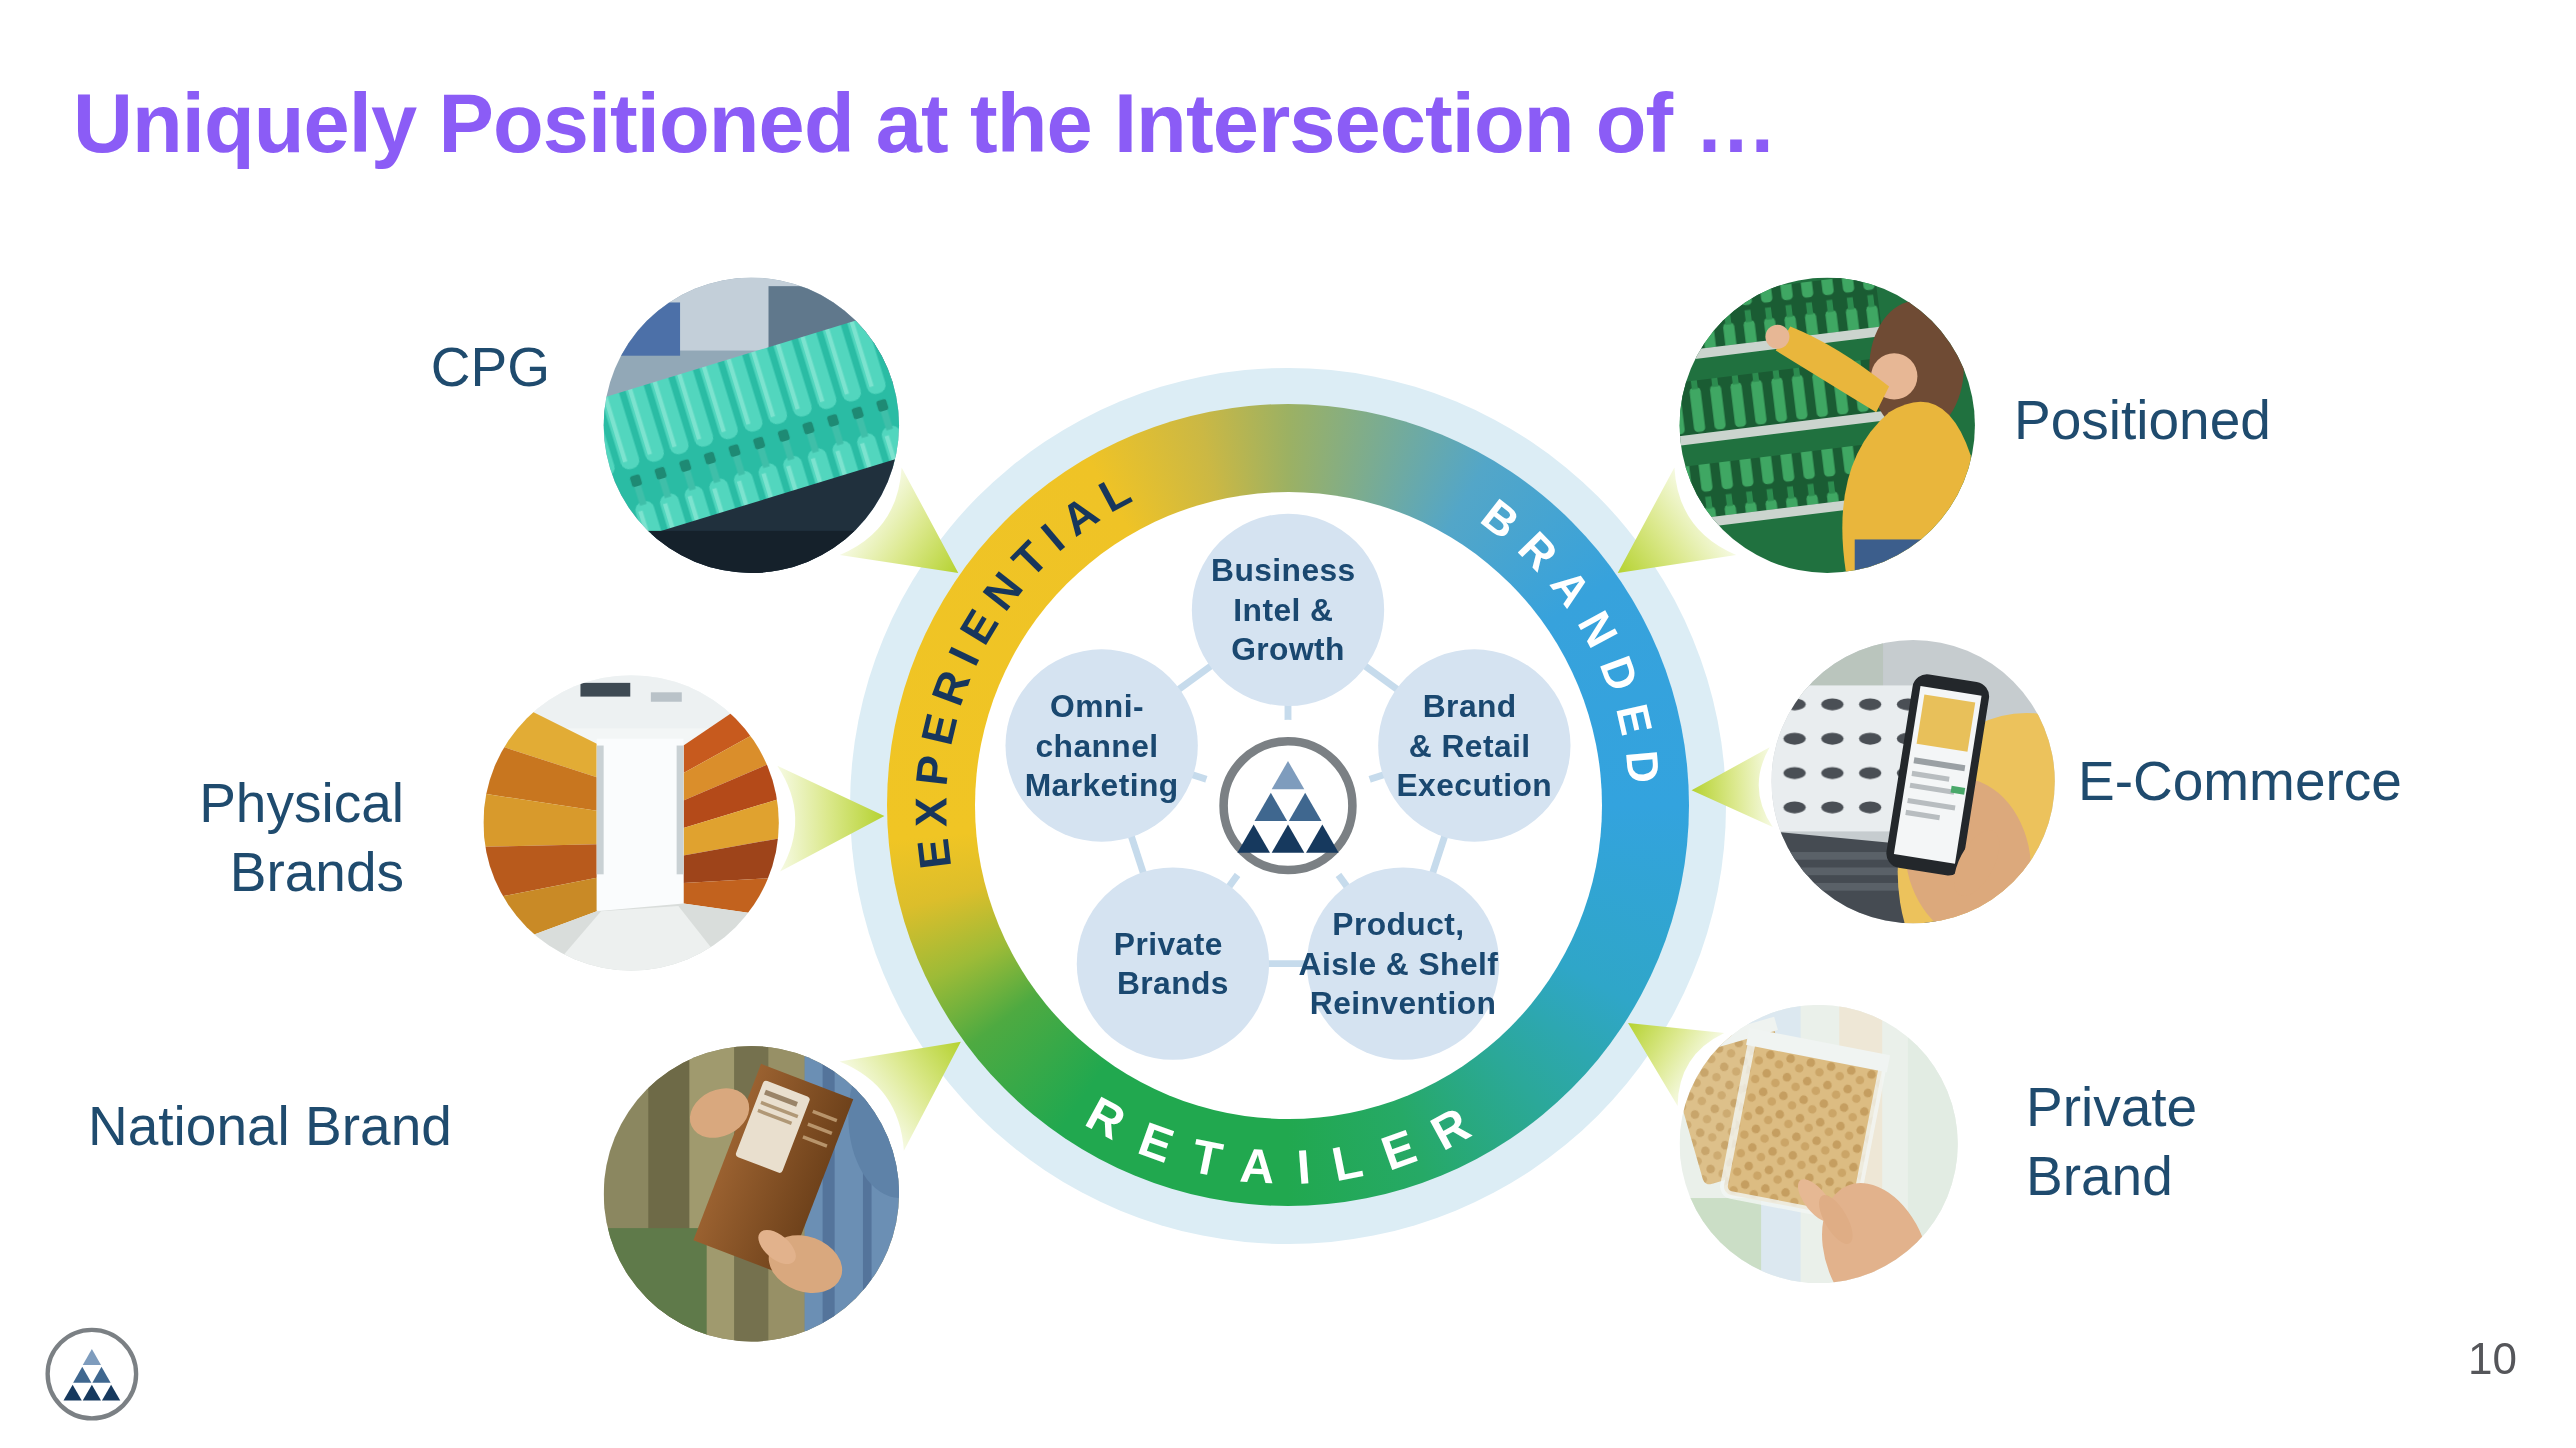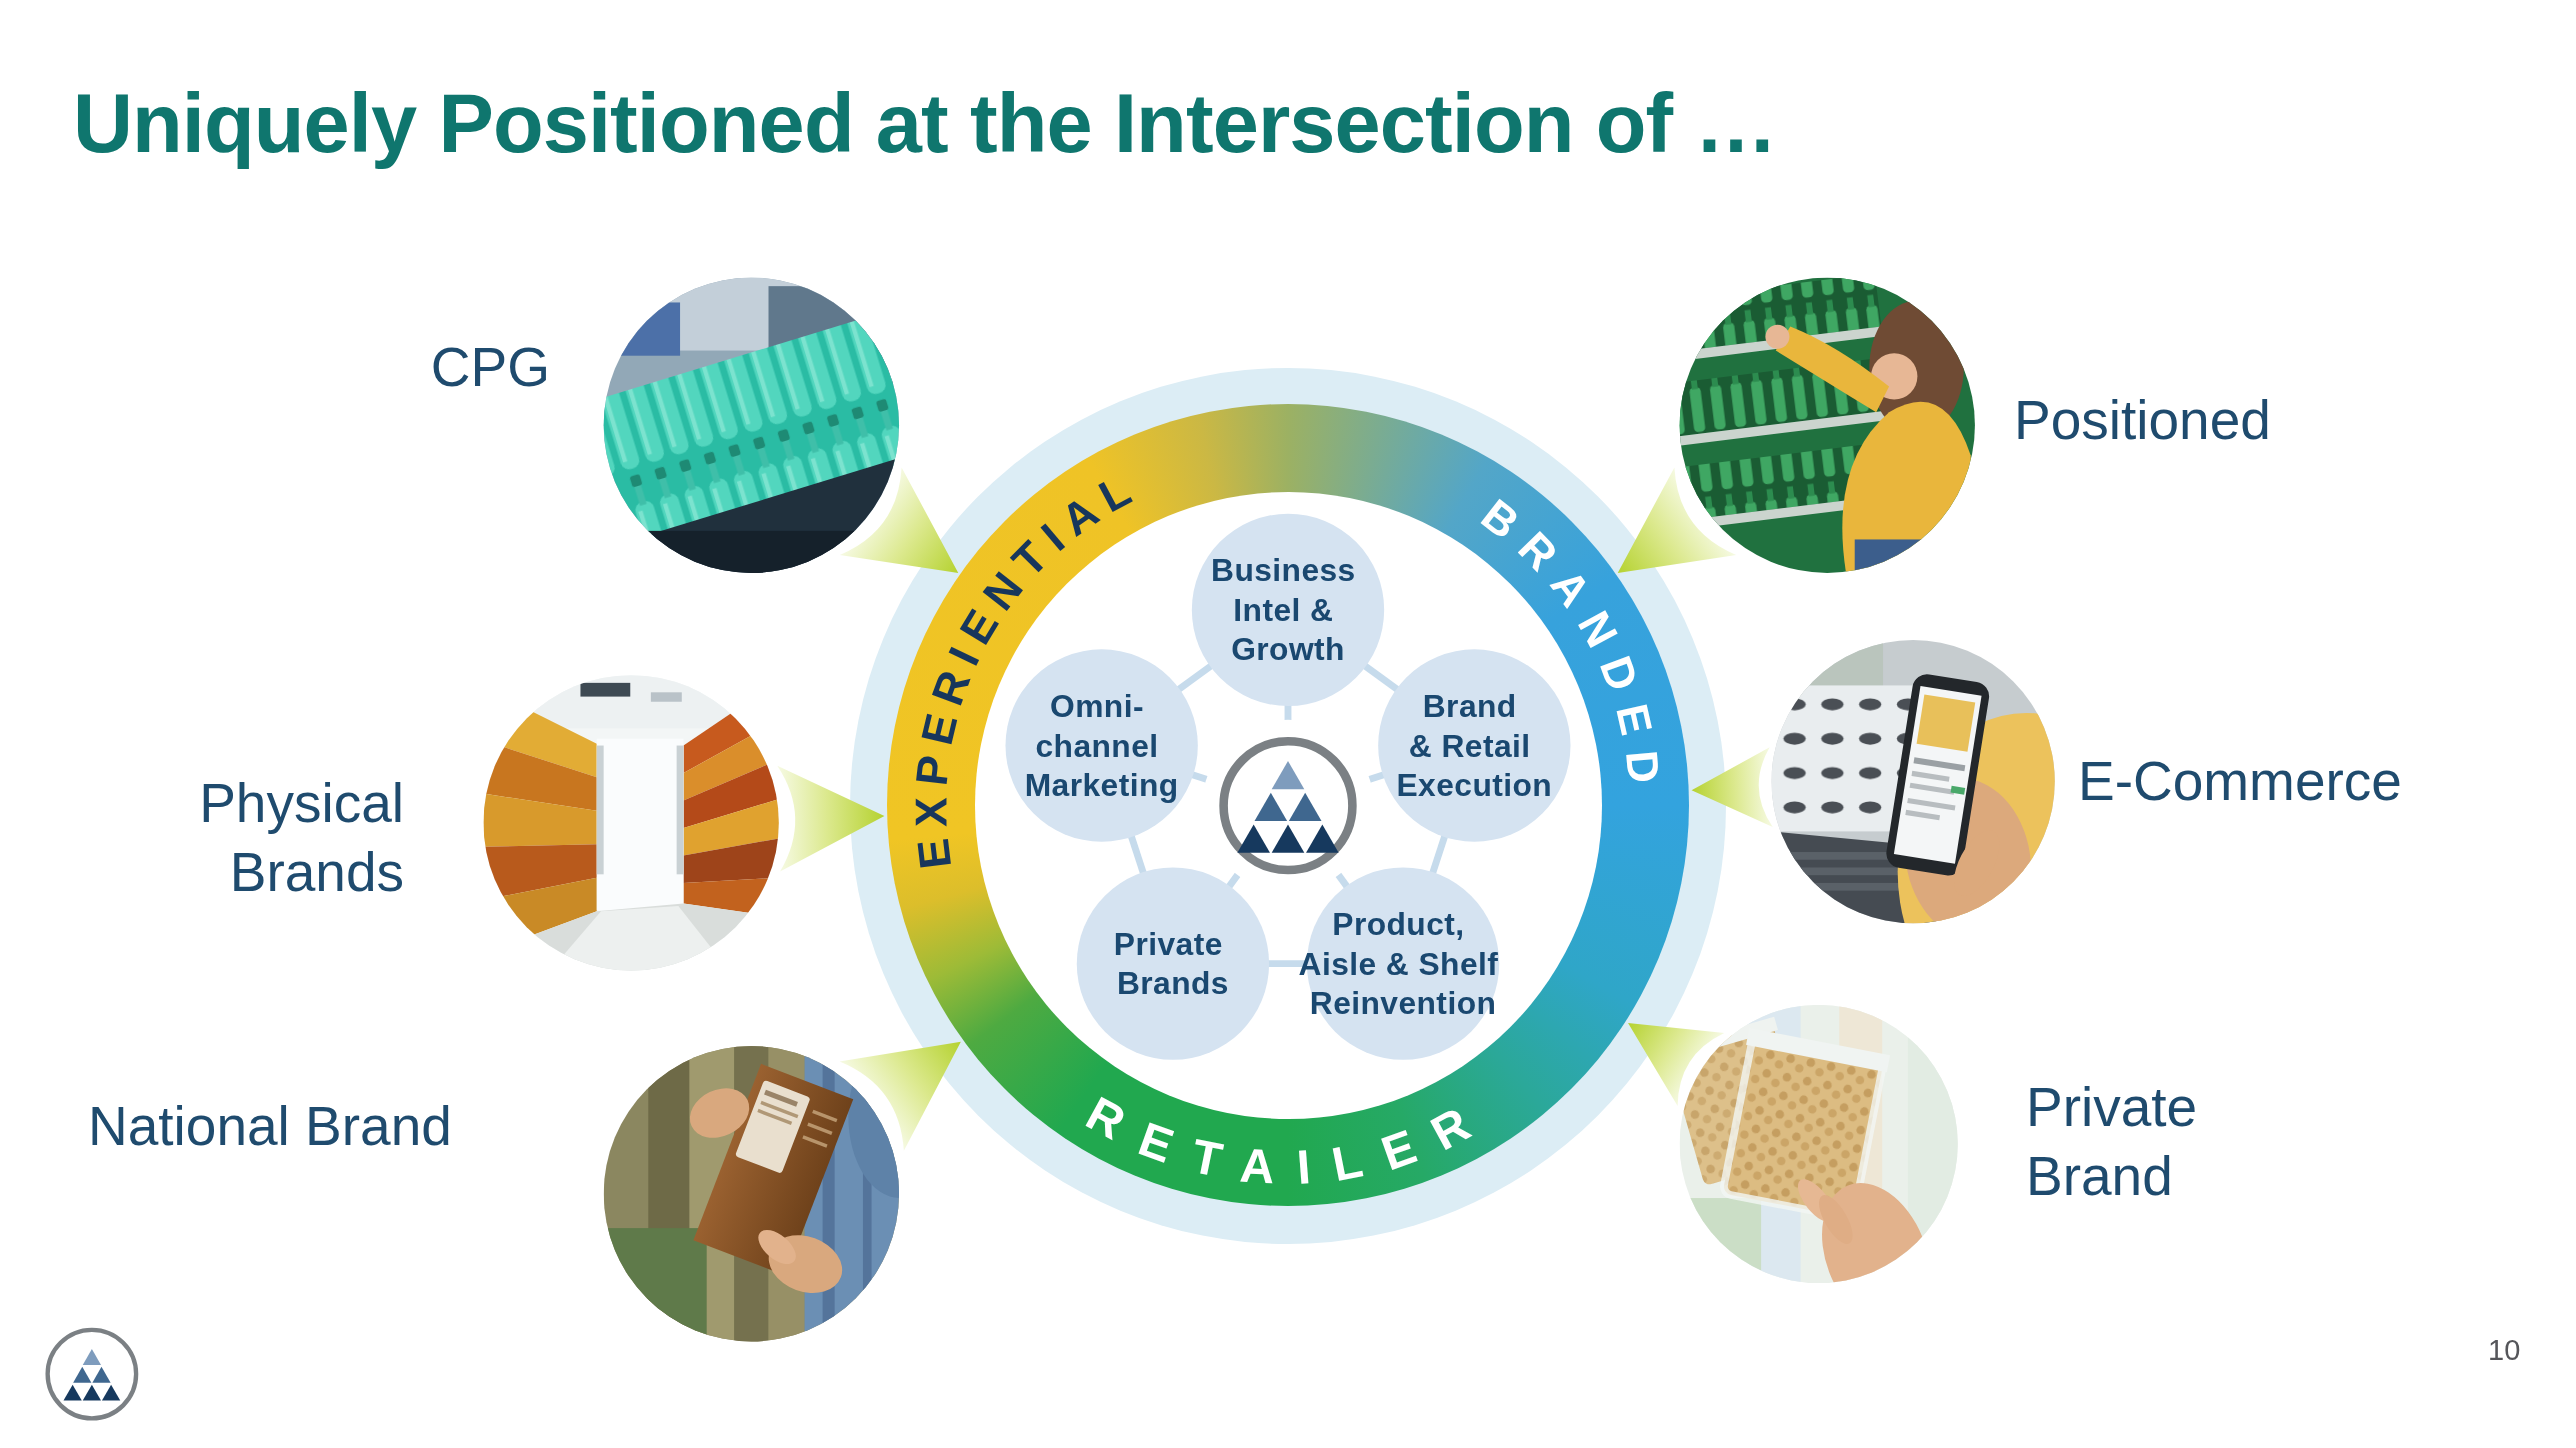--- a/index.html
+++ b/index.html
@@ -3,21 +3,21 @@
 <meta charset="utf-8">
 <style>
   html,body { margin:0; padding:0; }
   body {
     width:2576px; height:1449px; position:relative; overflow:hidden;
     background:#ffffff; font-family:"Liberation Sans", sans-serif;
   }
   .abs { position:absolute; }
   #title {
     left:73px; top:76px; font-size:83px; font-weight:700;
-    color:#0f766e; letter-spacing:-0.9px; white-space:nowrap; z-index:10;text-align:right;
+    color:#8b5cf6; letter-spacing:-0.9px; white-space:nowrap; z-index:10;text-align:right;
   }
   .side-label {
     color:#1F4B6E; font-size:55px; line-height:69px; font-weight:400;
     z-index:10; white-space:nowrap;
   }
   .side-label span { display:block; }
   .ra { text-align:right; }
   #halo {
     left:850px; top:368px; width:876px; height:876px; border-radius:50%;
     background:#DCEDF5; z-index:1;
@@ -29,21 +29,21 @@
       #2FA6C8 120deg, #2BA899 140deg, #26A966 160deg, #21A84F 180deg,
       #21A84F 215deg, #4EAA41 233deg, #9DBB37 244deg, #DCBE2B 255deg,
       #F0C524 265deg, #EFC326 330deg, #CBB844 347deg, #9CB163 360deg);
   }
   #ring-inner {
     left:975px; top:492px; width:627px; height:627px; border-radius:50%;
     background:#ffffff; z-index:3;
   }
   #scene { left:0; top:0; z-index:5; }
   #page-num {
-    left:2468px; top:1334px; font-size:29px; color:#55565A; z-index:10;margin-left:20px;
+    left:2468px; top:1334px; font-size:44px; color:#55565A; z-index:10;
   }
   .node-text {
     font-size:37px; font-weight:700; fill:#1A4870; text-anchor:middle;
     dominant-baseline:central; letter-spacing:0.5px;
   }
   .ring-text { font-weight:700; dominant-baseline:central; text-anchor:middle; }
   #txt-exp { font-size:52px; fill:#17365C; letter-spacing:14px; }
   #txt-bra { font-size:52px; fill:#FFFFFF; letter-spacing:20px; }
   #txt-ret { font-size:56px; fill:#FFFFFF; letter-spacing:26px; }
 </style>

